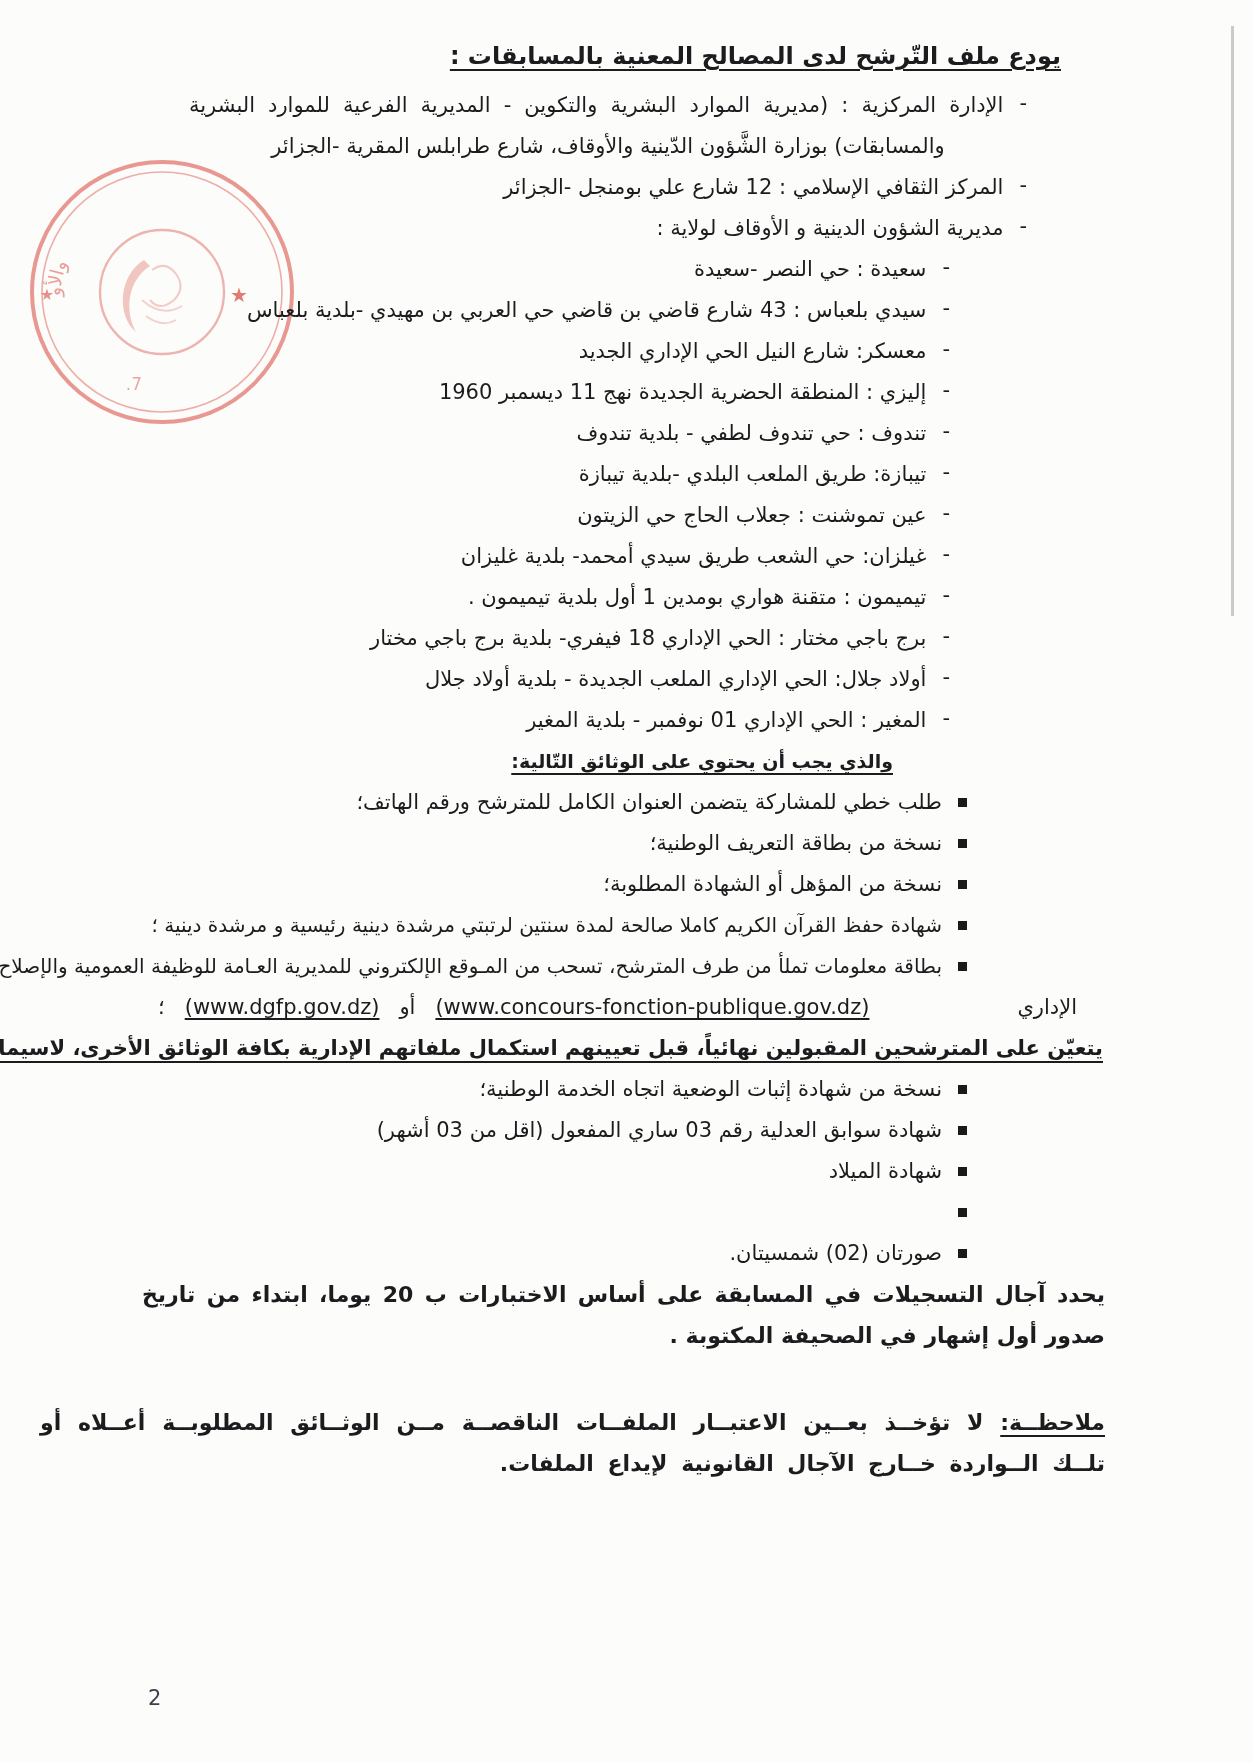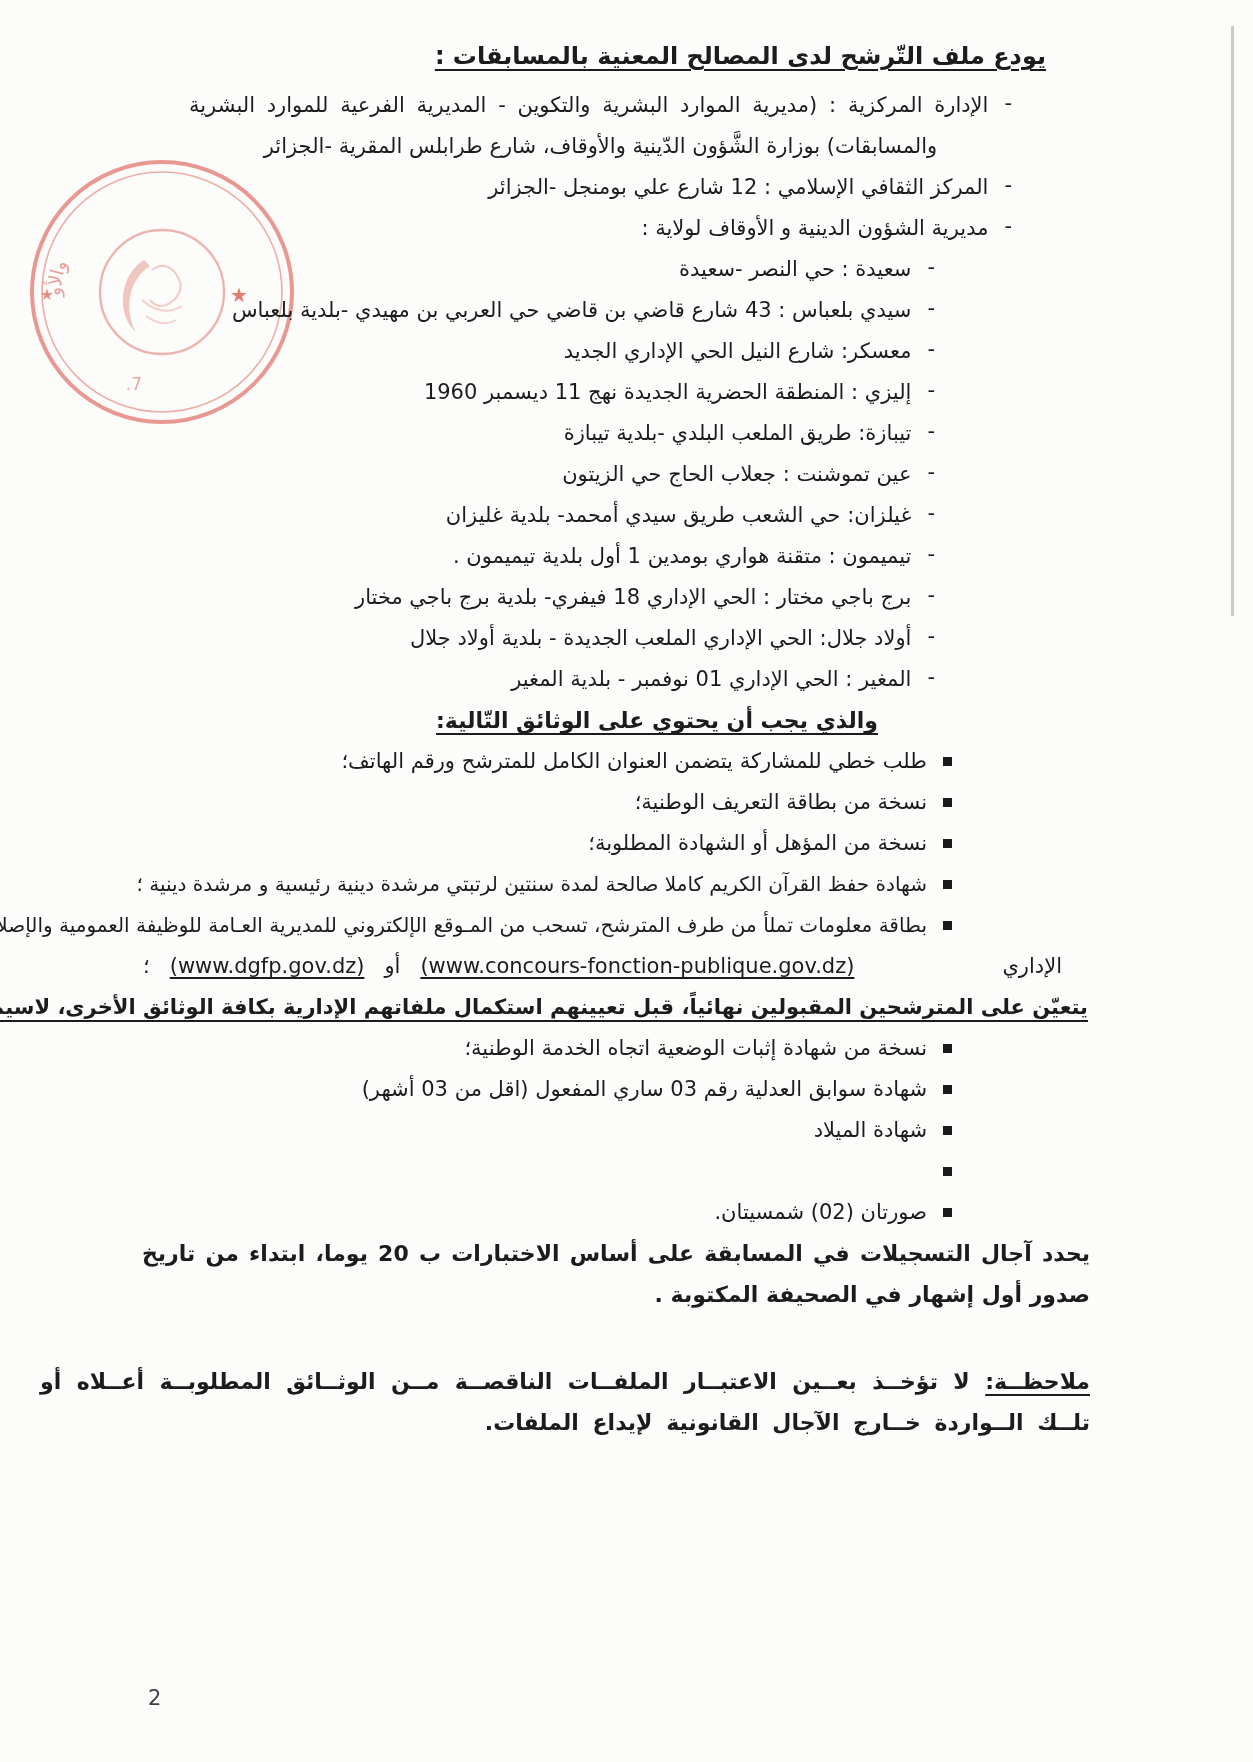--- a/index.html
+++ b/index.html
@@ -8,39 +8,39 @@
     width:1253px;height:1762px;
     margin:0 auto;
     background:#fcfcfa;
     overflow:hidden;
     direction:rtl;
     font-family:"DejaVu Sans", sans-serif;
     color:#1c1c1e;
     font-size:21px;
     line-height:41px;
   }
-  .content{position:absolute;top:36px;right:15px;left:0;}
+  .content{position:absolute;top:36px;right:0;left:0;}
   .title{
     font-weight:bold;font-size:24px;
     padding-right:192px;text-align:right;
     text-decoration:underline;text-decoration-thickness:2px;text-underline-offset:5px;
     margin-bottom:8px;white-space:nowrap;
   }
   .lvl1{padding-right:226px;}
   .dash::before{content:"-";display:inline-block;margin-left:16px;transform:translateY(-2px);}
   .wrap2{
     padding-left:172px;
     text-align:justify;text-align-last:center;
     white-space:normal;
     margin-left:17px;
   }
   .oneline{white-space:nowrap;}
   .lvl2{padding-right:303px;white-space:nowrap;}
   .h2{
-    font-weight:bold;font-size:22px;
+    font-weight:bold;font-size:19px;
     padding-right:360px;white-space:nowrap;
     text-decoration:underline;text-decoration-thickness:2px;text-underline-offset:5px;
   }
   .sq{padding-right:286px;white-space:nowrap;text-align:right;}
   .sq .marker{
     display:inline-block;width:9px;height:9px;background:#1a1a1a;
     margin-left:16px;vertical-align:2px;
   }
   .tight{font-size:20px;letter-spacing:-0.2px;}
   .urlline{padding-right:176px;white-space:nowrap;}
@@ -111,20 +111,21 @@
     <div class="title">يودع ملف التّرشح لدى المصالح المعنية بالمسابقات :</div>
 
     <div class="lvl1 dash wrap2">الإدارة المركزية : (مديرية الموارد البشرية والتكوين - المديرية الفرعية للموارد البشرية والمسابقات) بوزارة الشَّؤون الدّينية والأوقاف، شارع طرابلس المقرية -الجزائر</div>
     <div class="lvl1 dash oneline">المركز الثقافي الإسلامي : 12 شارع علي بومنجل -الجزائر</div>
     <div class="lvl1 dash oneline">مديرية الشؤون الدينية و الأوقاف لولاية :</div>
 
     <div class="lvl2 dash">سعيدة : حي النصر  -سعيدة</div>
     <div class="lvl2 dash">سيدي بلعباس :  43 شارع قاضي بن قاضي حي العربي بن مهيدي -بلدية بلعباس</div>
     <div class="lvl2 dash">معسكر: شارع النيل الحي الإداري الجديد</div>
     <div class="lvl2 dash">إليزي : المنطقة الحضرية الجديدة نهج 11 ديسمبر 1960</div>
+    <div class="lvl2 dash">تندوف : حي تندوف لطفي - بلدية تندوف</div>
     <div class="lvl2 dash">تيبازة:  طريق الملعب البلدي -بلدية تيبازة</div>
     <div class="lvl2 dash">عين تموشنت : جعلاب الحاج حي الزيتون</div>
     <div class="lvl2 dash">غيلزان: حي الشعب طريق سيدي أمحمد- بلدية غليزان</div>
     <div class="lvl2 dash">تيميمون : متقنة هواري بومدين 1 أول بلدية  تيميمون .</div>
     <div class="lvl2 dash">برج باجي مختار : الحي الإداري 18 فيفري- بلدية برج باجي مختار</div>
     <div class="lvl2 dash">أولاد جلال: الحي الإداري الملعب الجديدة - بلدية أولاد جلال</div>
     <div class="lvl2 dash">المغير : الحي الإداري 01 نوفمبر - بلدية المغير</div>
 
     <div class="h2">والذي يجب أن يحتوي على الوثائق التّالية:</div>
 

